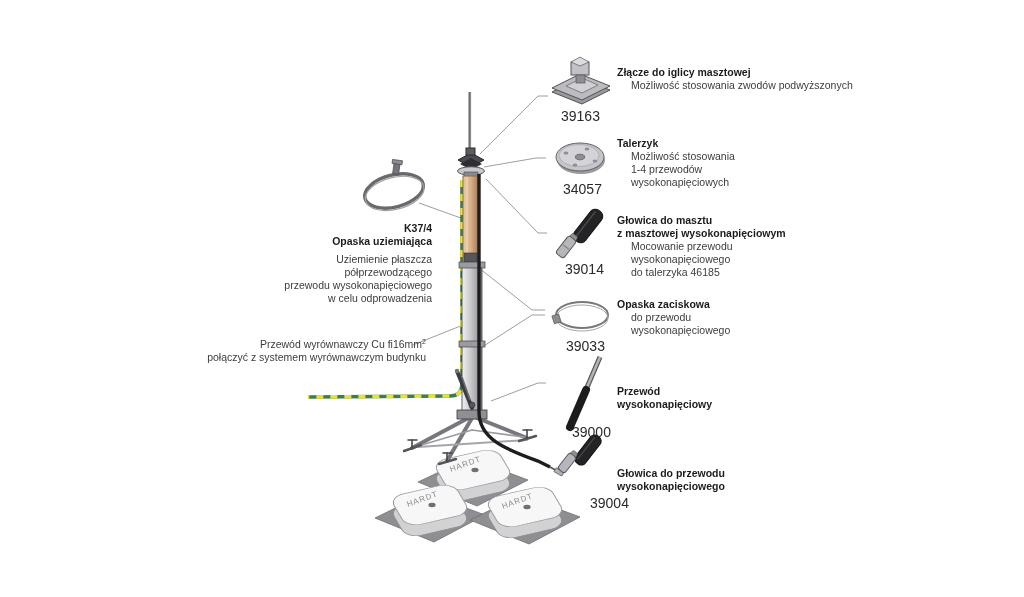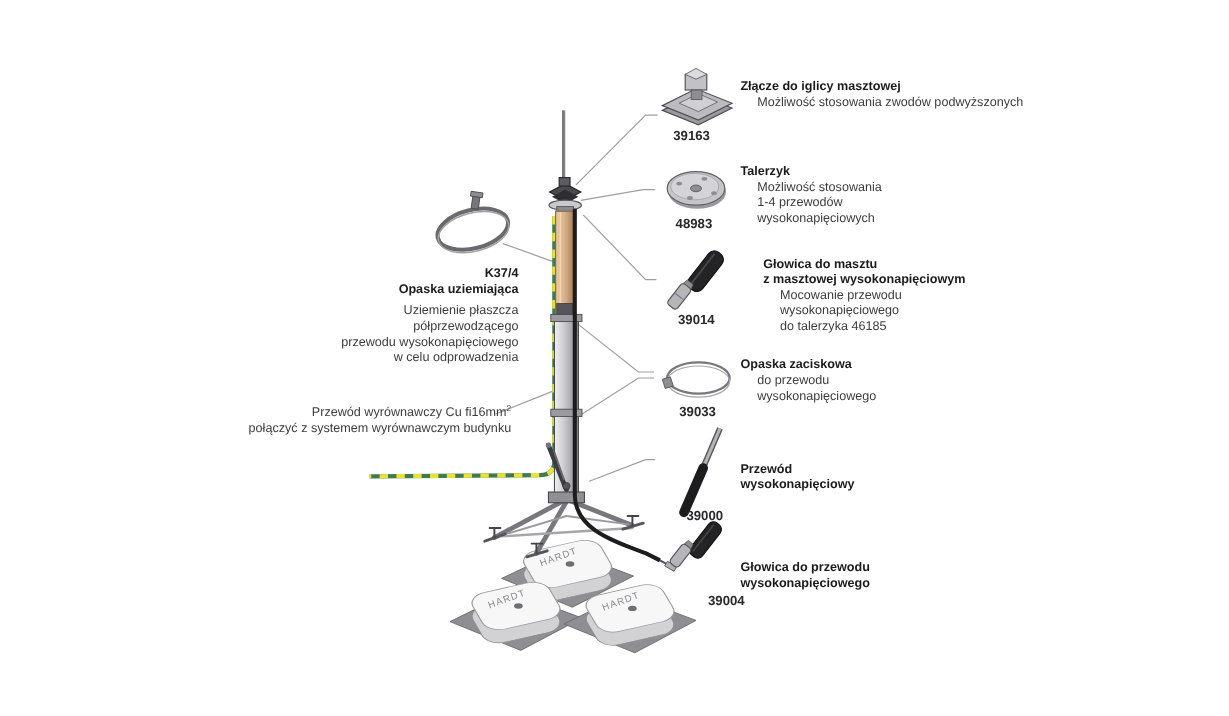--- a/index.html
+++ b/index.html
@@ -5,21 +5,21 @@
   html,body{margin:0;padding:0;background:#ffffff;}
   .stage{
     position:relative;width:1024px;height:597px;background:#ffffff;overflow:hidden;
     font-family:"Liberation Sans", sans-serif;color:#2e2e30;
   }
   .stage svg{position:absolute;left:0;top:0;}
   .lbl{position:absolute;font-size:10.5px;line-height:13px;white-space:nowrap;}
   .b{font-weight:bold;color:#1b1b1d;}
   .d{color:#3c3c3e;padding-left:14px;}
   .r{text-align:right;}
-  .num{position:absolute;font-size:11px;font-weight:bold;color:#2a2a2c;}
+  .num{position:absolute;font-size:14px;font-weight:normal;color:#2a2a2c;}
   .gap{height:5px;}
   sup{font-size:7px;vertical-align:super;line-height:0;}
   .line{display:block;}
 </style>
 </head>
 <body>
 
 <div class="stage">
 
   <svg width="1024" height="597" viewBox="0 0 1024 597">
@@ -241,39 +241,39 @@
     <span class="line d">przewodu wysokonapięciowego</span>
     <span class="line d">w celu odprowadzenia</span>
   </div>
 
   <div class="lbl r d" style="left:192px;top:338px;width:220px;">
     <span class="line"><span>Przewód wyrównawczy Cu fi16mm</span><sup>2</sup></span>
     <span class="line">połączyć z systemem wyrównawczym budynku</span>
   </div>
 
   <div class="num" style="left:561px;top:108px;">39163</div>
-  <div class="num" style="left:563px;top:181px;">48983</div>
+  <div class="num" style="left:563px;top:181px;">34057</div>
   <div class="num" style="left:565px;top:261px;">39014</div>
   <div class="num" style="left:566px;top:338px;">39033</div>
   <div class="num" style="left:572px;top:424px;">39000</div>
   <div class="num" style="left:590px;top:495px;">39004</div>
 
   <div class="lbl" style="left:617px;top:66px;">
     <span class="line b">Złącze do iglicy masztowej</span>
     <span class="line d">Możliwość stosowania zwodów podwyższonych</span>
   </div>
 
   <div class="lbl" style="left:617px;top:137px;">
     <span class="line b">Talerzyk</span>
     <span class="line d">Możliwość stosowania</span>
     <span class="line d">1-4 przewodów</span>
     <span class="line d">wysokonapięciowych</span>
   </div>
 
-  <div class="lbl" style="left:617px;top:214px;margin-left:19px;">
+  <div class="lbl" style="left:617px;top:214px;">
     <span class="line b">Głowica do masztu</span>
     <span class="line b">z masztowej wysokonapięciowym</span>
     <span class="line d">Mocowanie przewodu</span>
     <span class="line d">wysokonapięciowego</span>
     <span class="line d">do talerzyka 46185</span>
   </div>
 
   <div class="lbl" style="left:617px;top:298px;">
     <span class="line b">Opaska zaciskowa</span>
     <span class="line d">do przewodu</span>

